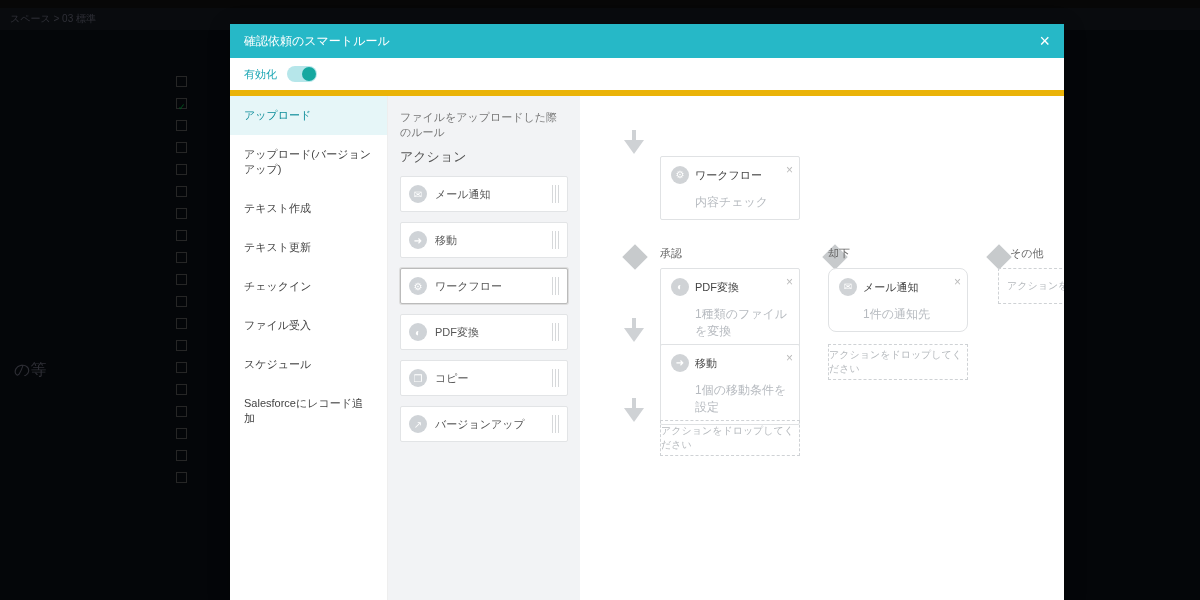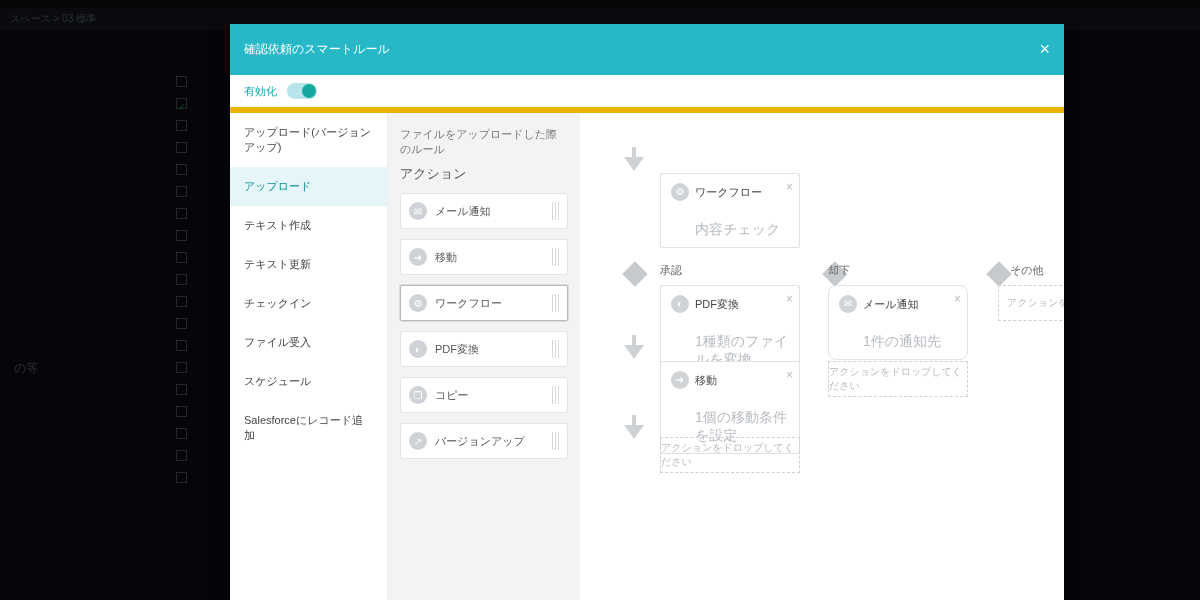--- a/index.html
+++ b/index.html
@@ -6,26 +6,26 @@
   body { background: #fff; width: 1200px; height: 600px; overflow: hidden; position: relative; }
 
   
   .bg-page { position: absolute; inset: 0; background: #0a0f14; }
   .bg-topbar { height: 8px; background: #111; }
   .bg-breadcrumb { padding: 4px 10px; background: #141a20; color: #667; font-size: 10px; }
   .bg-list  { margin-top: 40px; margin-left: 176px; }
   .bg-row   { display: flex; align-items: center; height: 22px; }
   .bg-check { width: 11px; height: 11px; border: 1px solid #555; margin-right: 8px; }
   .bg-check.checked::after { content:"✓"; font-size:9px; color:#0b4; position:relative; top:-3px; left:1px; }
-  .bg-sidebar { position:absolute; left:0; top:360px; width:170px; color:#667; font-size:12px; padding-left:14px;}
+  .bg-sidebar { position:absolute; left:0; top:360px; width:170px; color:#667; font-size:16px; padding-left:14px;}
   .bg-overlay { position:absolute; inset:0; background: rgba(0,0,0,0.55); }
 
   
   .modal { position:absolute; top:24px; left:230px; right:136px; bottom:0; background:#fff; display:flex; flex-direction:column; box-shadow:0 4px 20px rgba(0,0,0,0.3); }
-  .modal-header { background:#26b8c7; color:#fff; height:51px; display:flex; align-items:center; padding:0 14px; font-size:12px; justify-content:space-between; }
+  .modal-header { background:#26b8c7; color:#fff; height:34px; display:flex; align-items:center; padding:0 14px; font-size:12px; justify-content:space-between; }
   .close-x { font-size:18px; cursor:pointer; }
 
   .enable-row { padding:8px 14px; display:flex; align-items:center; gap:10px; border-bottom:6px solid #eab308; }
   .enable-label { font-size:11px; color:#18a5b3; }
   .toggle { width:30px; height:16px; border-radius:8px; background:#b6e6ea; position:relative; cursor:pointer; }
   .toggle::after { content:""; position:absolute; right:1px; top:1px; width:14px; height:14px; border-radius:50%; background:#15a8a0; }
 
   .modal-body { flex:1; display:flex; overflow:hidden; }
 
   
@@ -48,21 +48,21 @@
   .canvas { flex:1; position:relative; padding:14px 18px; overflow:hidden; }
 
   
   .funnel { width:0; height:0; border-left:10px solid transparent; border-right:10px solid transparent; border-top:14px solid #cfd2d5; position:absolute; }
   .funnel-stem { position:absolute; width:4px; height:10px; background:#cfd2d5; }
   .diamond { width:18px; height:18px; background:#c7cacc; transform:rotate(45deg); position:absolute; }
 
   .drop-card { position:absolute; border:1px solid #e0e2e4; background:#fff; border-radius:2px; padding:8px 10px; width:140px; }
   .drop-card .ic { width:18px; height:18px; border-radius:50%; background:#d0d3d6; display:inline-flex; align-items:center; justify-content:center; font-size:10px; color:#fff; vertical-align:middle; margin-right:6px; }
   .drop-card .t  { font-size:11px; color:#444; }
-  .drop-card .s  { font-size:14px; color:#b7bbc0; display:block; margin-top:20px; margin-left:24px; }
+  .drop-card .s  { font-size:12px; color:#b7bbc0; display:block; margin-top:10px; margin-left:24px; }
   .drop-card .rm { position:absolute; right:6px; top:6px; font-size:12px; color:#bbb; cursor:pointer; }
 
   .branch-label { position:absolute; font-size:11px; color:#666; }
 
   .drop-zone { position:absolute; border:1px dashed #cfd2d5; color:#b5b9bd; font-size:10px; display:flex; align-items:center; justify-content:center; }
 
 </style>
 </head>
 <body>
 
@@ -140,22 +140,22 @@
   </div>
 
   <div class="enable-row">
     <span class="enable-label">有効化</span>
     <div class="toggle"></div>
   </div>
 
   <div class="modal-body">
 
     <div class="left-nav">
+      <div class="nav-item active">アップロード</div>
       <div class="nav-item">アップロード(バージョンアップ)</div>
-      <div class="nav-item active">アップロード</div>
       <div class="nav-item">テキスト作成</div>
       <div class="nav-item">テキスト更新</div>
       <div class="nav-item">チェックイン</div>
       <div class="nav-item">ファイル受入</div>
       <div class="nav-item">スケジュール</div>
       <div class="nav-item">Salesforceにレコード追加</div>
     </div>
 
     <div class="palette">
       <div class="section-title">ファイルをアップロードした際のルール</div>

